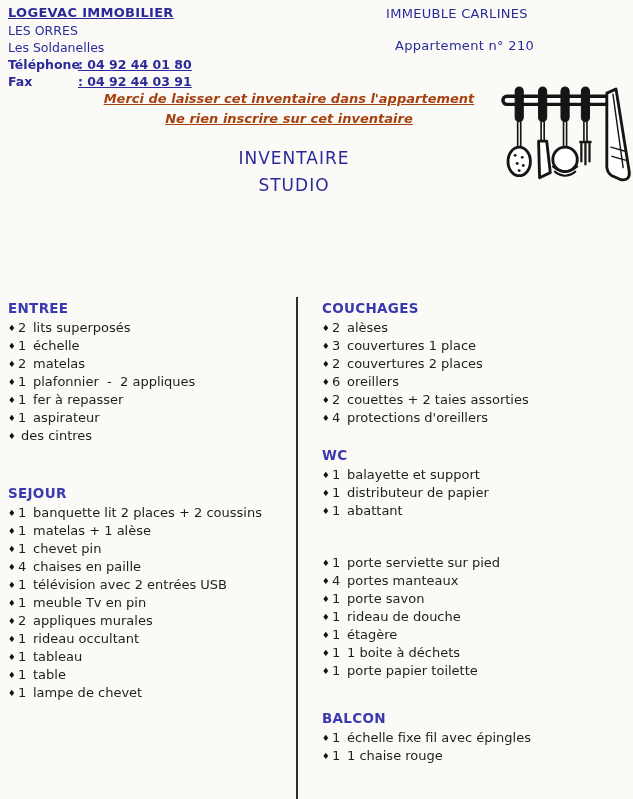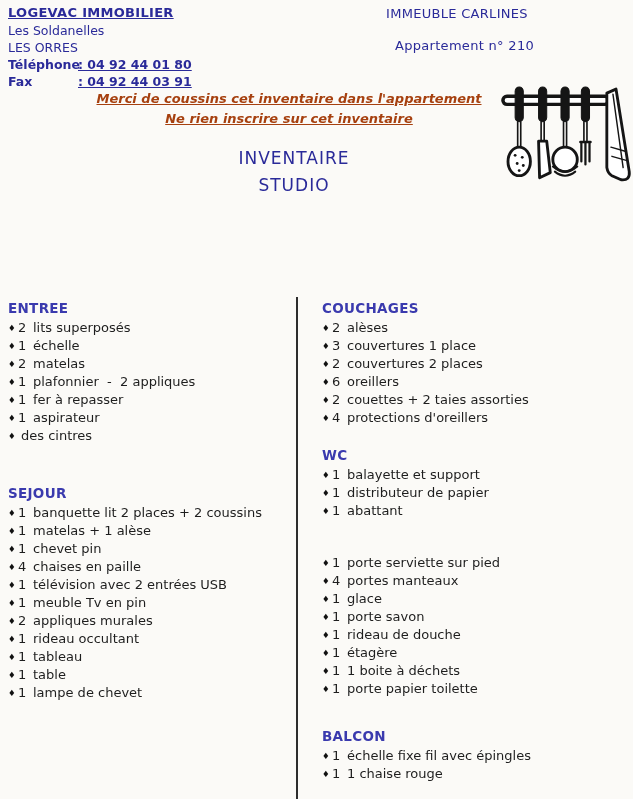--- a/index.html
+++ b/index.html
@@ -51,33 +51,33 @@
   .qty    { display:inline-block; width:12px; }
   .label  { margin-left:3px; white-space:pre;margin-top:48px; }
 </style>
 </head>
 <body style="--navy: #2a2a99; --blue: #3a3aae; --red: #a6400f; --divider: #2d2d2d; --bg: #fbfaf7; --item: #1e1e1e; --bullet: #111111;">
 
 <div class="page">
 
   <div class="hdr-left">
     <div class="company">LOGEVAC IMMOBILIER</div>
+    <div class="hline">LES ORRES</div>
     <div class="hline">Les Soldanelles</div>
-    <div class="hline">LES ORRES</div>
     <div class="contact"><span class="clabel">Téléphone</span><span>: 04 92 44 01 80</span></div>
     <div class="contact"><span class="clabel">Fax</span><span>: 04 92 44 03 91</span></div>
   </div>
 
   <div class="hdr-right">
     <div>IMMEUBLE CARLINES</div>
     <div class="apt">Appartement n° 210</div>
   </div>
 
   <div class="notice">
-    <div>Merci de coussins cet inventaire dans l'appartement</div>
+    <div>Merci de laisser cet inventaire dans l'appartement</div>
     <div>Ne rien inscrire sur cet inventaire</div>
   </div>
 
   <svg class="utensils" width="140" height="108" viewBox="0 0 136 106">
     <g fill="none" stroke="#151515" stroke-linecap="round" stroke-linejoin="round">
 
       <rect x="10" y="12" width="104" height="8" rx="4" fill="#fff" stroke-width="3.4"></rect>
 
       <rect x="22" y="3" width="8" height="34" rx="4" fill="#151515" stroke-width="1"></rect>
       <rect x="45" y="3" width="8" height="34" rx="4" fill="#151515" stroke-width="1"></rect>
@@ -158,21 +158,20 @@
       </div>
       <div class="section" style="margin-top: 18px;">
         <div class="sec-heading">WC</div>
         <div class="item"><span class="bullet">♦</span><span class="qty">1</span><span class="label">balayette et support</span></div>
         <div class="item"><span class="bullet">♦</span><span class="qty">1</span><span class="label">distributeur de papier</span></div>
         <div class="item"><span class="bullet">♦</span><span class="qty">1</span><span class="label">abattant</span></div>
       </div>
       <div class="section" style="margin-top: 34px;">
         <div class="item"><span class="bullet">♦</span><span class="qty">1</span><span class="label">porte serviette sur pied</span></div>
         <div class="item"><span class="bullet">♦</span><span class="qty">4</span><span class="label">portes manteaux</span></div>
-        <div class="item"><span class="bullet">♦</span><span class="qty">1</span><span class="label">glace</span></div>
         <div class="item"><span class="bullet">♦</span><span class="qty">1</span><span class="label">porte savon</span></div>
         <div class="item"><span class="bullet">♦</span><span class="qty">1</span><span class="label">rideau de douche</span></div>
         <div class="item"><span class="bullet">♦</span><span class="qty">1</span><span class="label">étagère</span></div>
         <div class="item"><span class="bullet">♦</span><span class="qty">1</span><span class="label">1 boite à déchets</span></div>
         <div class="item"><span class="bullet">♦</span><span class="qty">1</span><span class="label">porte papier toilette</span></div>
       </div>
       <div class="section" style="margin-top: 28px;">
         <div class="sec-heading">BALCON</div>
         <div class="item"><span class="bullet">♦</span><span class="qty">1</span><span class="label">échelle fixe fil avec épingles</span></div>
         <div class="item"><span class="bullet">♦</span><span class="qty">1</span><span class="label">1 chaise rouge</span></div>

